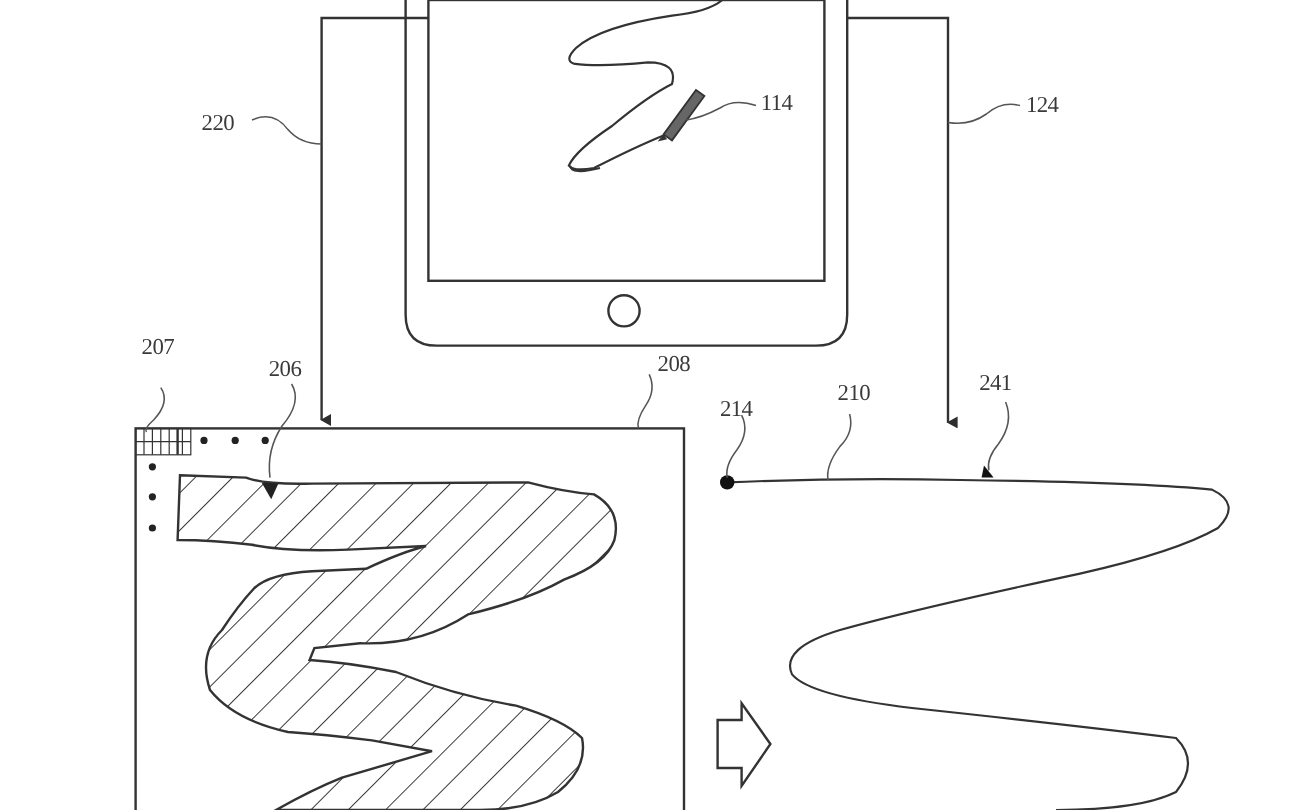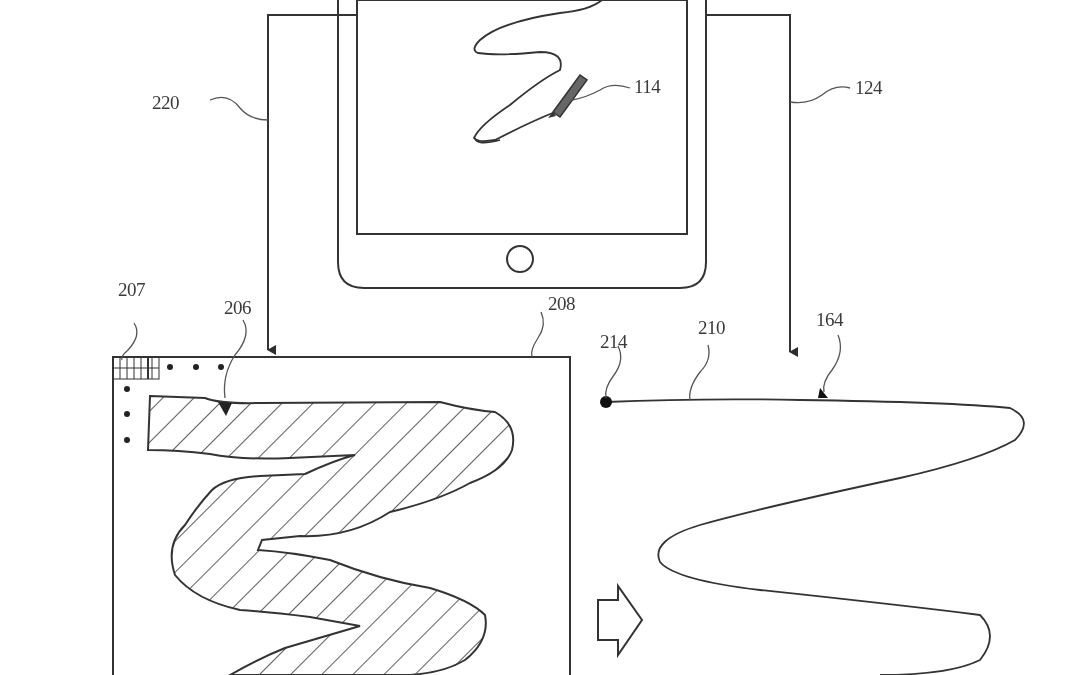--- a/index.html
+++ b/index.html
@@ -92,21 +92,21 @@
       <circle cx="606" cy="402" r="6" fill="#111"></circle>
       <path d="M820,388 L828,398 L818,398 Z" fill="#111"></path>
     </g>
     <path d="M618,346 Q625,360 614,375 Q604,388 606,398" fill="none" stroke="#555" stroke-width="1.3"></path>
     <path d="M708,345 Q712,360 700,372 Q688,388 690,400" fill="none" stroke="#555" stroke-width="1.3"></path>
     <path d="M838,335 Q845,352 832,370 Q822,382 824,392" fill="none" stroke="#555" stroke-width="1.3"></path>
   </svg>
 
   
   <span class="ref-label" style="left:634px; top:77px;">114</span>
-  <span class="ref-label" style="left:152px; top:93px;">220</span>
+  <span class="ref-label" style="left:168px; top:93px;">220</span>
   <span class="ref-label" style="left:855px; top:78px;">124</span>
   <span class="ref-label" style="left:118px; top:280px;">207</span>
   <span class="ref-label" style="left:224px; top:298px;">206</span>
   <span class="ref-label" style="left:524px; top:294px;margin-left:24px;">208</span>
   <span class="ref-label" style="left:600px; top:332px;">214</span>
   <span class="ref-label" style="left:686px; top:318px;margin-left:12px;">210</span>
-  <span class="ref-label" style="left:816px; top:310px;">164</span>
+  <span class="ref-label" style="left:816px; top:310px;">241</span>
 </div>
 
 </body></html>

